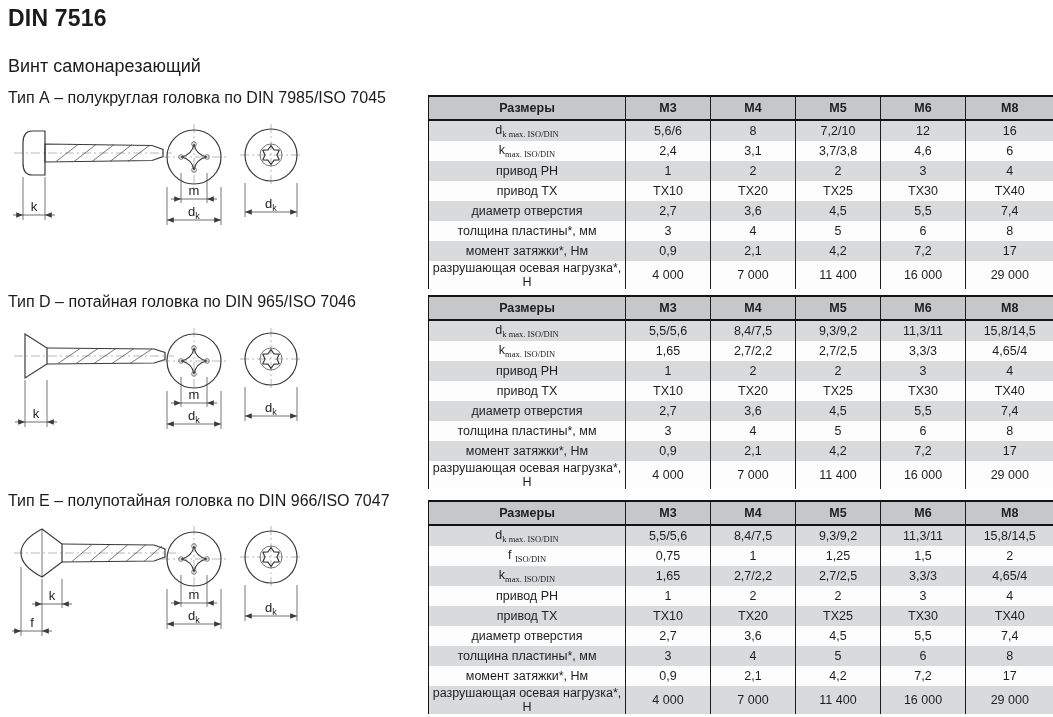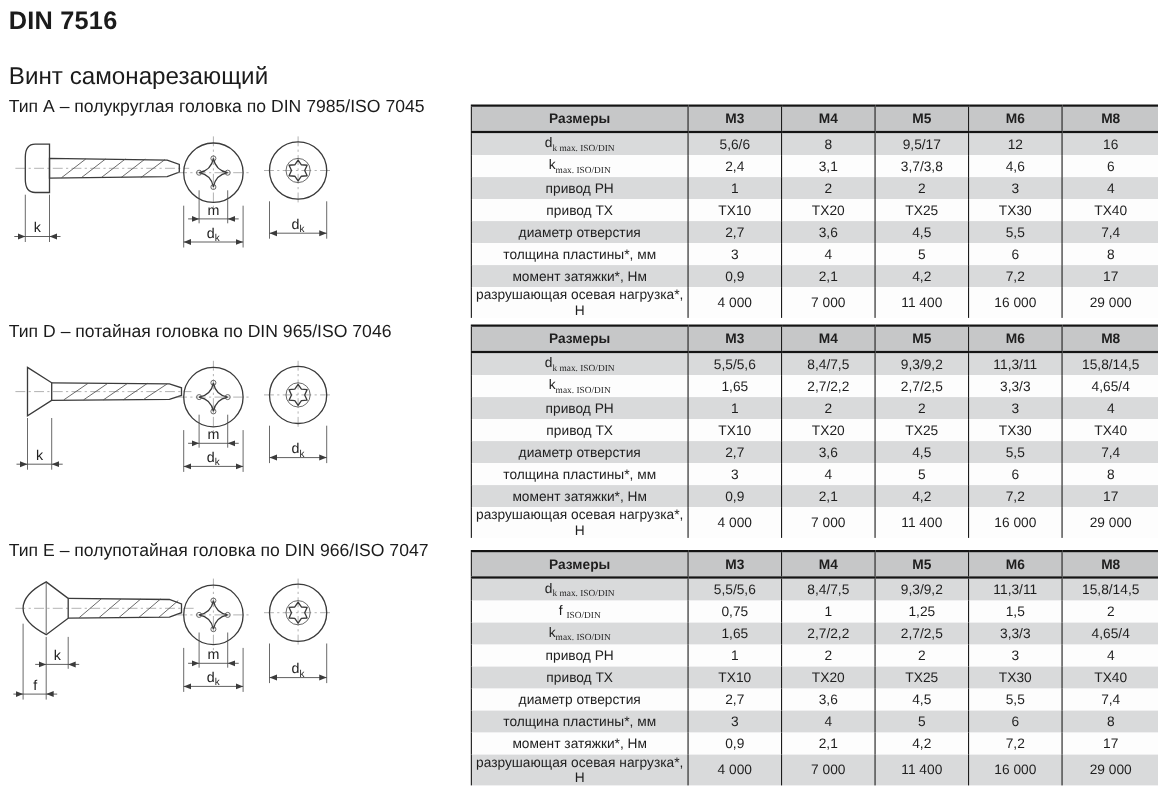--- a/index.html
+++ b/index.html
@@ -1,20 +1,20 @@
 <!DOCTYPE html>
 <html><head>
 <meta charset="utf-8">
 <style>
   html,body{margin:0;padding:0;background:#ffffff;}
   .page{position:relative;width:1053px;height:717px;background:#ffffff;
         font-family:"Liberation Sans",sans-serif;color:#1b1b1b;overflow:hidden;}
 
   .title{position:absolute;left:8px;top:5px;font-size:23px;font-weight:bold;letter-spacing:.2px;}
-  .subtitle{position:absolute;left:8px;top:56px;font-size:22px;}
+  .subtitle{position:absolute;left:8px;top:56px;font-size:18px;}
   .sec-head{position:absolute;left:8px;font-size:16px;white-space:nowrap;}
 
   .tbl{position:absolute;left:428px;width:625px;}
   table.spec{border-collapse:collapse;table-layout:fixed;width:625px;
              font-size:12.5px;color:#1e1e1e;border-left:1.5px solid #141414;padding-left:26px;}
   table.spec th{height:22px;background:#c6c7c8;border-top:2.5px solid #141414;
                 border-bottom:2.5px solid #141414;font-weight:bold;padding:0;text-align:center;}
   table.spec td{height:20px;padding:0;text-align:center;background:#fdfdfd;}
   table.spec tr.stripe td{background:#d9dadb;}
   table.spec td + td, table.spec th + th{border-left:1px solid #1c1c1c;}
@@ -220,21 +220,21 @@
             <th>M5</th>
             <th>M6</th>
             <th>M8</th>
           </tr>
         </thead>
         <tbody>
           <tr class="stripe">
             <td><span>d</span><span class="sub">k max. ISO/DIN</span></td>
             <td>5,6/6</td>
             <td>8</td>
-            <td>9,5/17</td>
+            <td>7,2/10</td>
             <td>12</td>
             <td>16</td>
           </tr>
           <tr>
             <td><span>k</span><span class="sub">max. ISO/DIN</span></td>
             <td>2,4</td>
             <td>3,1</td>
             <td>3,7/3,8</td>
             <td>4,6</td>
             <td>6</td>

